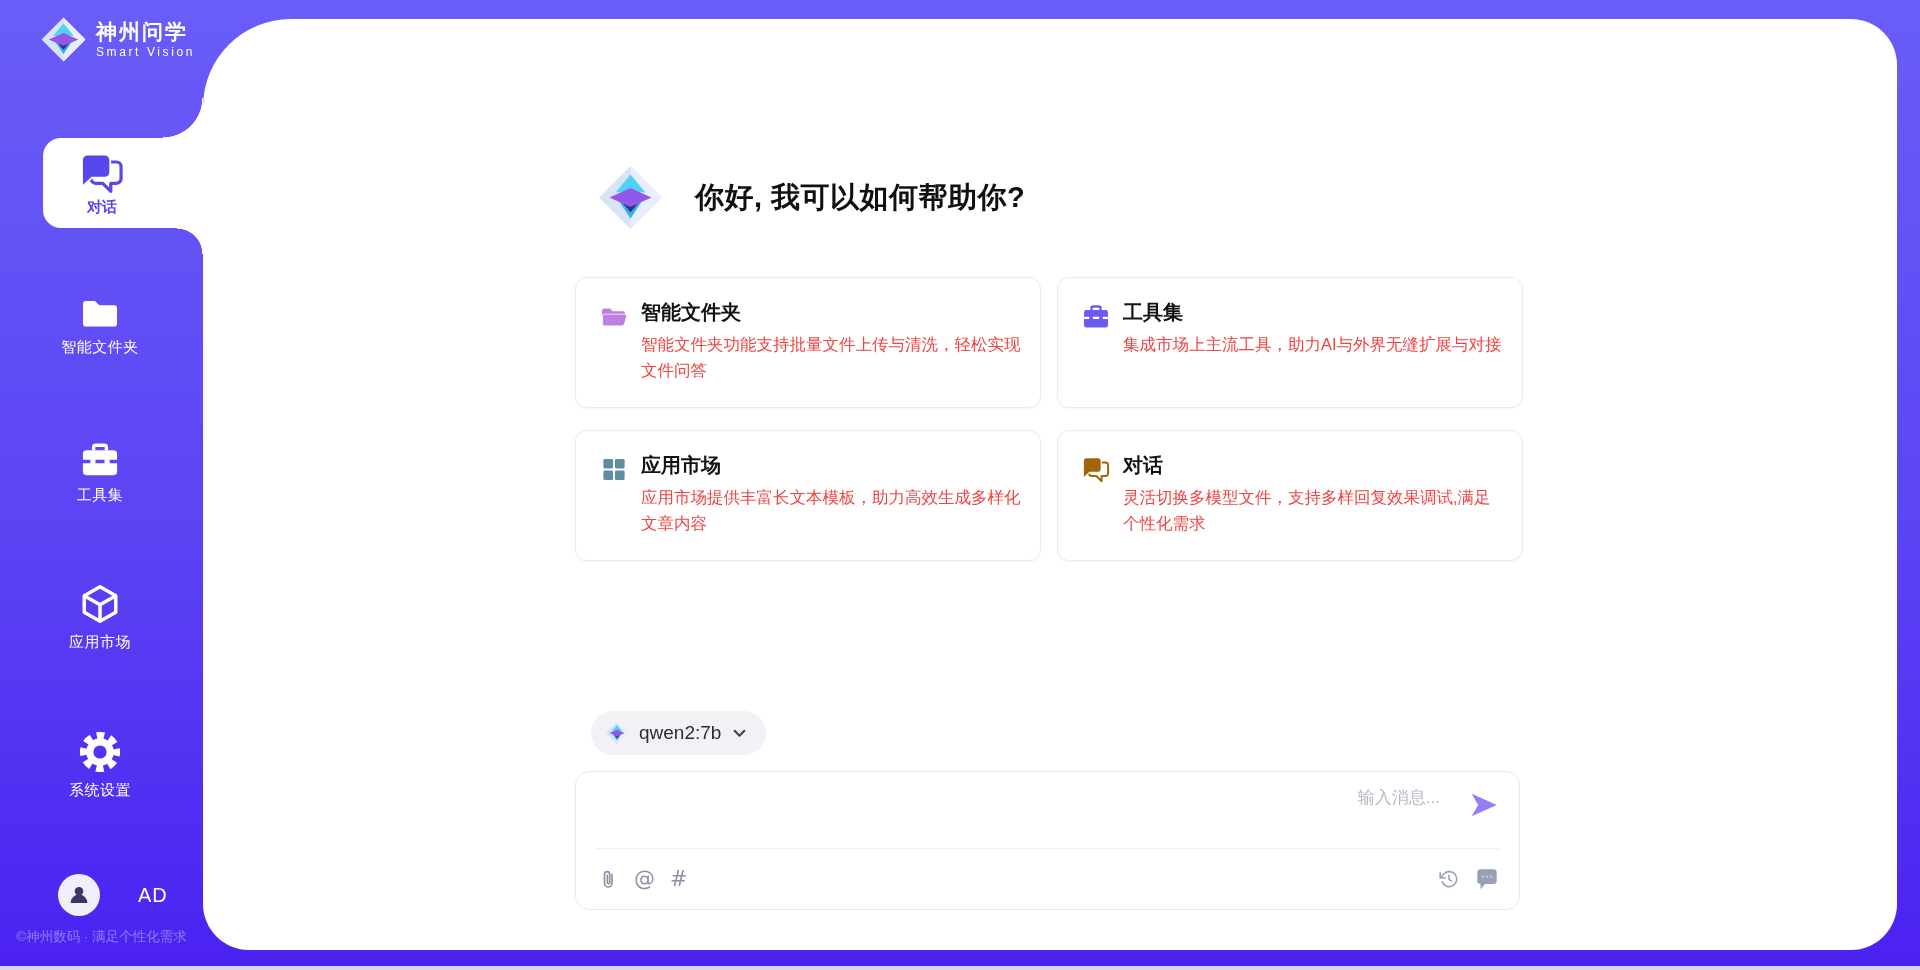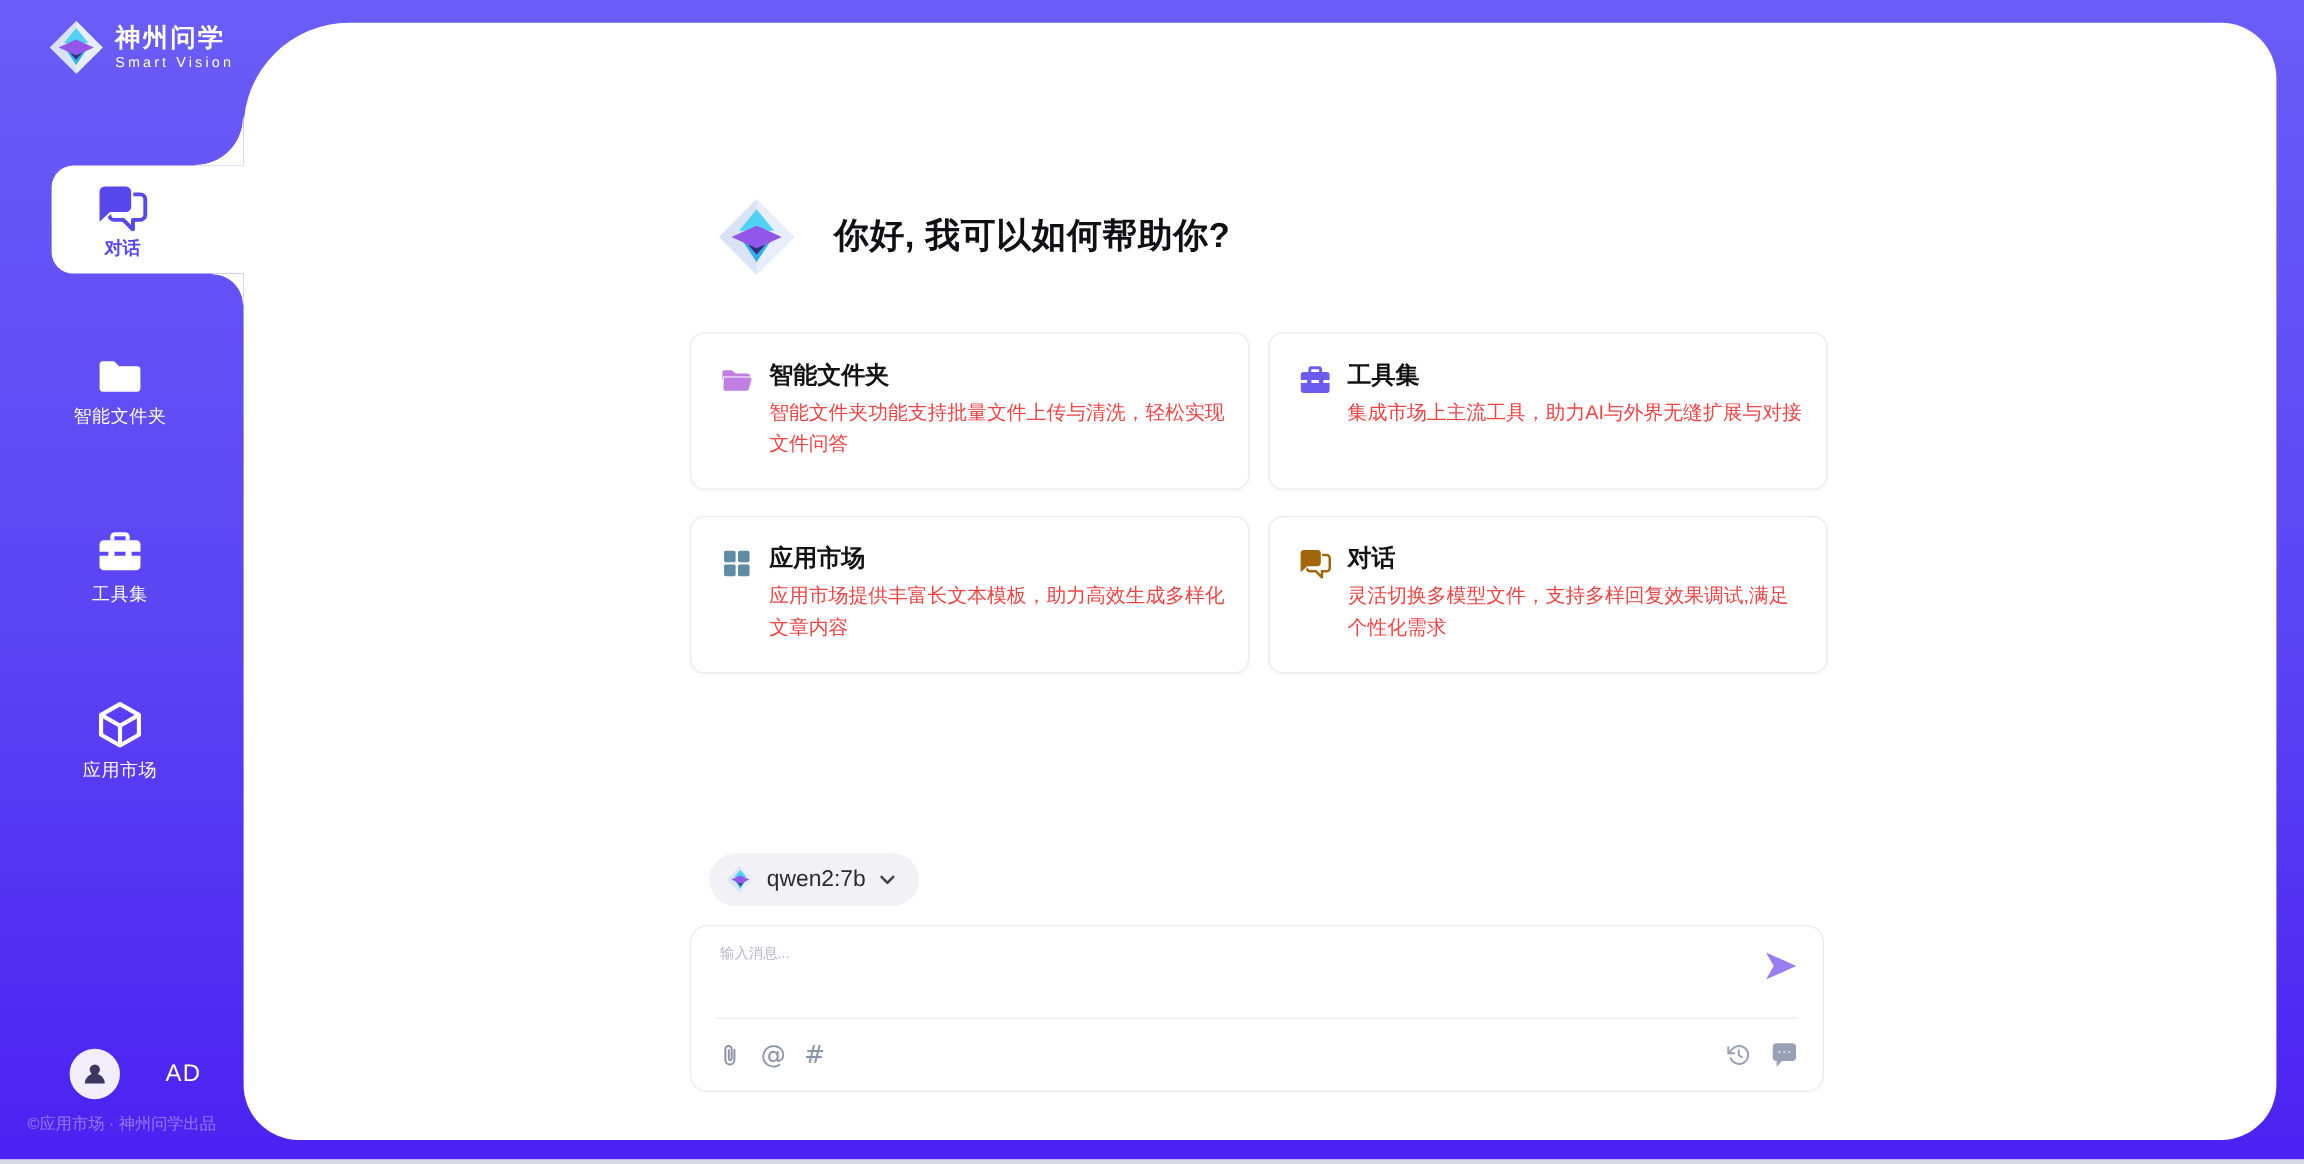--- a/index.html
+++ b/index.html
@@ -70,22 +70,22 @@
     background:#f1f1f6;display:inline-flex;align-items:center;gap:10px;
     padding:0 20px 0 14px;cursor:pointer;}
   .pill-logo{width:24px;height:24px;}
   .pill-name{font-size:19px;color:#2b2b33;}
   .pill-chevron{width:13px;height:9px;color:#45454f;margin-left:2px;}
 
   
   .composer{position:absolute;left:372px;top:752px;width:945px;height:139px;background:#fff;
     border:1.5px solid #e8e8f1;border-radius:14px;box-sizing:border-box;}
   .composer textarea{position:absolute;left:22px;top:12px;width:840px;height:56px;border:none;
-    outline:none;resize:none;font-size:12px;color:#ec4899;background:transparent;
-    font-family:"Liberation Sans","DejaVu Sans",sans-serif;}
+    outline:none;resize:none;font-size:17px;color:#ec4899;background:transparent;
+    font-family:"Liberation Sans","DejaVu Sans",sans-serif;text-align:right;}
   .composer textarea::placeholder{color:#b5b9c7;}
   .send-btn{position:absolute;right:20px;top:19px;width:30px;height:28px;border:none;
     background:transparent;padding:0;cursor:pointer;color:#9b7df3;}
   .send-btn svg{width:30px;height:28px;}
   .composer-divider{position:absolute;left:20px;right:20px;top:76px;height:1px;background:#ededf3;}
   .tool-left{position:absolute;left:22px;top:90px;height:34px;display:flex;align-items:center;
     gap:15px;color:#8b93a6;}
   .tool-right{position:absolute;right:20px;top:92px;height:30px;display:flex;align-items:center;
     gap:16px;color:#97a0b4;}
   .glyph-btn{font-size:21px;line-height:21px;color:#8b93a6;cursor:pointer;
@@ -277,26 +277,32 @@
         <use href="#i-toolbox"></use>
       </svg>
     <div class="nav-label">工具集</div>
   </div>
   <div class="nav-item" style="top:583px">
     <svg class="nav-icon" width="42" height="42">
         <use href="#i-cube"></use>
       </svg>
     <div class="nav-label">应用市场</div>
   </div>
+  <div class="nav-item" style="top:731px">
+    <svg class="nav-icon" width="42" height="42">
+        <use href="#i-gear"></use>
+      </svg>
+    <div class="nav-label">系统设置</div>
+  </div>
 
   <div class="user-row">
     <div class="avatar">
       <svg width="26" height="26">
           <use href="#i-person"></use>
         </svg>
     </div>
     <div class="user-name">AD</div>
   </div>
 
-  <div class="side-footer">©应用市场 · 神州问学出品</div>
+  <div class="side-footer">©神州数码 · 满足个性化需求</div>
 </div>
 
 <div class="bottom-strip"></div>
 
 </body></html>

